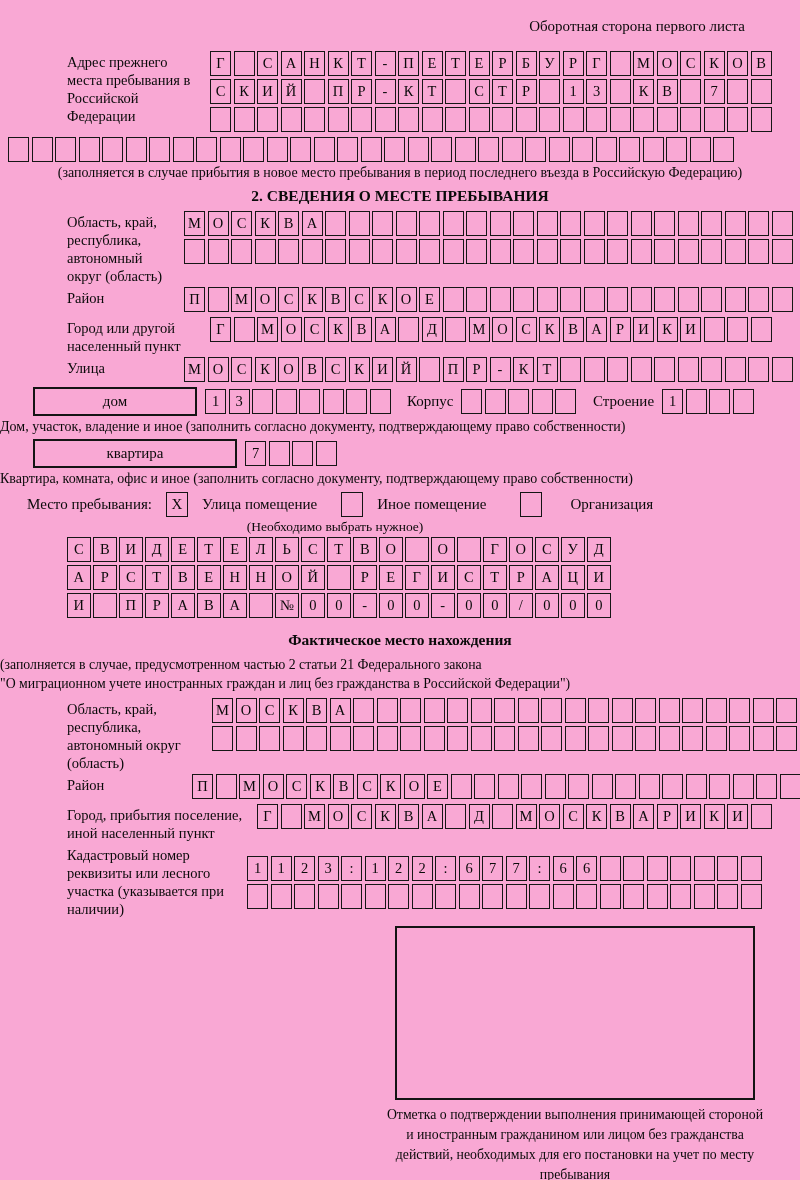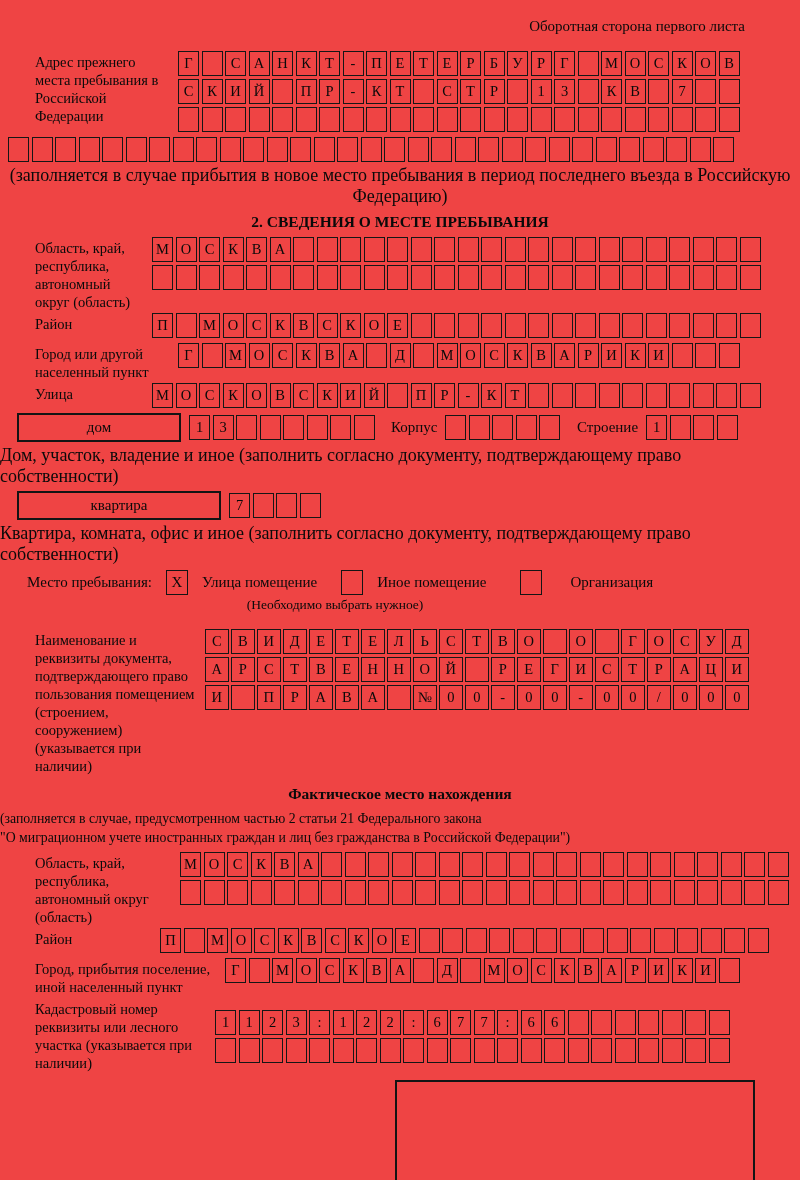--- a/index.html
+++ b/index.html
@@ -1,43 +1,43 @@
 <!DOCTYPE html>
 <html><head>
 <meta charset="utf-8">
 <style>
   html,body{margin:0;padding:0;background:#fff;}
   .page{
-    width:800px;height:1180px;background:#ef4444;color:#0a0a0a;
+    width:800px;height:1180px;background:#f9a8d4;color:#0a0a0a;
     font-family:"Liberation Serif","DejaVu Serif",serif;font-size:15px;
     overflow:hidden;position:relative;box-sizing:border-box;
   }
   .hdr{ text-align:right;padding:18px 55px 0 0;font-size:15px;}
-  .frow{display:flex;align-items:flex-start;padding-left:35px;margin-bottom:2px;}
+  .frow{display:flex;align-items:flex-start;padding-left:35px;margin-bottom:2px;margin-left:32px;}
   .lbl{flex:none;font-size:14.5px;line-height:18px;padding-top:2px;box-sizing:border-box;padding-right:8px;}
   .w143{width:143px;} .w117{width:117px;} .w170{width:170px;}
   .w145{width:145px;} .w125{width:125px;} .w190{width:190px;} .w180{width:180px;}
   .cellcol{display:flex;flex-direction:column;}
   .cells{display:flex;flex:none;margin-bottom:3px;}
   .cell{
     width:19px;height:23px;border:1.5px solid #161616;margin-right:2.5px;flex:none;
     display:flex;align-items:center;justify-content:center;font-size:14.5px;box-sizing:content-box;
   }
   .cells.wide .cell{width:21.5px;}
   .fullrow{padding-left:8px;margin-top:1px;}
-  .cap{text-align:center;font-size:18px;margin:2px 0 4px;}
+  .cap{text-align:center;font-size:14px;margin:2px 0 4px;}
   .h2{text-align:center;font-weight:bold;font-size:15.5px;margin:6px 0 6px;}
-  .domrow{display:flex;align-items:center;padding-left:17px;margin:2px 0 3px;}
+  .domrow{display:flex;align-items:center;padding-left:33px;margin:2px 0 3px;}
   .bigbox{border:2px solid #141414;height:25px;display:flex;align-items:center;justify-content:center;flex:none;box-sizing:content-box;}
   .dombox{width:160px;margin-right:8px;}
   .kvbox{width:200px;margin-right:8px;}
   .inlbl{margin:0 8px 0 14px;flex:none;}
   .chkrow{display:flex;align-items:center;padding-left:27px;margin-top:5px;}
   .cb{width:20px;height:23px;border:1.7px solid #141414;display:flex;align-items:center;justify-content:center;margin:0 14px;font-size:15px;flex:none;}
-  .selnote{margin-left:160px;width:350px;text-align:center;font-size:13.5px;margin-top:2px;margin-bottom:16px;}
+  .selnote{margin-left:160px;width:350px;text-align:center;font-size:13.5px;margin-top:2px;margin-bottom:2px;}
   .factnote{text-align:left;font-size:13.8px;line-height:19px;margin:0;}
   .stamp{margin-left:395px;margin-top:8px;width:356px;height:170px;border:2px solid #141414;box-sizing:content-box;}
   .stampnote{margin-left:385px;width:380px;text-align:center;font-size:13.8px;line-height:20px;margin-top:5px;}
 </style>
 </head>
 <body>
 
 <div class="page">
 
   <div class="hdr">Оборотная сторона первого листа</div>
@@ -364,21 +364,20 @@
     <span class="cb">X</span>
     <span>Улица помещение</span>
     <span class="cb" style="margin-left:24px;"></span>
     <span>Иное помещение</span>
     <span class="cb" style="margin-left:34px;margin-right:28px;"></span>
     <span>Организация</span>
   </div>
   <div class="selnote">(Необходимо выбрать нужное)</div>
 
   <div class="frow">
-    <div class="lbl w170">Наименование и реквизиты документа, подтверждающего право пользования помещением (строением, сооружением) (указывается при наличии)</div>
     <div class="cellcol">
       <div class="cells wide">
           <span class="cell">С</span>
           <span class="cell">В</span>
           <span class="cell">И</span>
           <span class="cell">Д</span>
           <span class="cell">Е</span>
           <span class="cell">Т</span>
           <span class="cell">Е</span>
           <span class="cell">Л</span>

